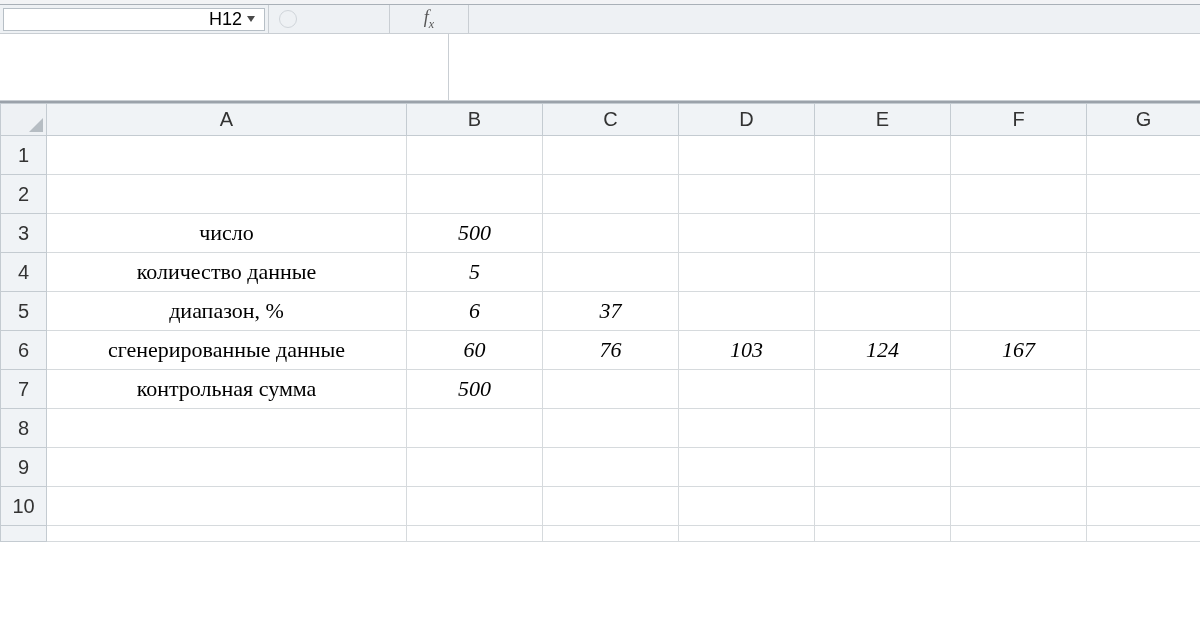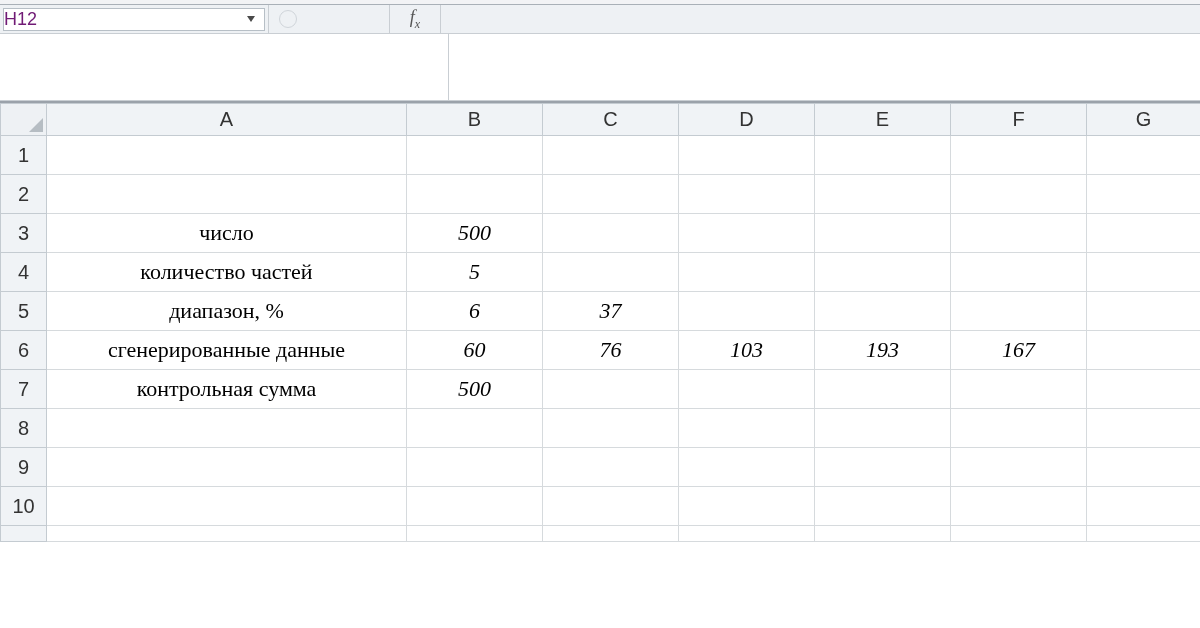--- a/index.html
+++ b/index.html
@@ -39,22 +39,22 @@
     background: #ffffff;
     border: 1px solid #b7bfc6;
     display: flex;
     align-items: center;
     justify-content: space-between;
     padding: 0 4px 0 0;
     font-size: 18px;
   }
   .name-box-text {
     flex: 1;
-    text-align: left;
-    color: #701a75;
+    text-align: right;
+    color: #000000;
   }
   .name-box-arrow {
     width: 18px;
     display: flex;
     align-items: center;
     justify-content: center;
   }
   .triangle-down {
     width: 0; height: 0;
     border-left: 4px solid transparent;
@@ -76,21 +76,21 @@
     padding-left: 10px;
     gap: 18px;
     background: #eef1f4;
   }
   .fx-disabled-oval {
     width: 18px; height: 18px;
     border-radius: 50%;
     border: 1px solid #d0d5da;
   }
   .fx-button {
-    width: 52px;
+    width: 80px;
     height: 100%;
     border-left: 1px solid #c9ced3;
     border-right: 1px solid #c9ced3;
     display: flex;
     align-items: center;
     justify-content: center;
     font-family: "Times New Roman", serif;
     font-style: italic;
     font-size: 18px;
     color: #555;
@@ -263,21 +263,21 @@
         <td class="text">число</td>
         <td class="num">500</td>
         <td></td>
           <td></td>
           <td></td>
           <td></td>
           <td></td>
       </tr>
       <tr>
         <th class="rowhdr">4</th>
-        <td class="text">количество частей</td>
+        <td class="text">количество данные</td>
         <td class="num">5</td>
         <td></td>
           <td></td>
           <td></td>
           <td></td>
           <td></td>
       </tr>
       <tr>
         <th class="rowhdr">5</th>
         <td class="text">диапазон, %</td>
@@ -287,21 +287,21 @@
           <td></td>
           <td></td>
           <td></td>
       </tr>
       <tr>
         <th class="rowhdr">6</th>
         <td class="text">сгенерированные данные</td>
         <td class="num">60</td>
         <td class="num">76</td>
         <td class="num">103</td>
-        <td class="num">193</td>
+        <td class="num">124</td>
         <td class="num">167</td>
         <td></td>
       </tr>
       <tr>
         <th class="rowhdr">7</th>
         <td class="text">контрольная сумма</td>
         <td class="num">500</td>
         <td></td>
           <td></td>
           <td></td>

